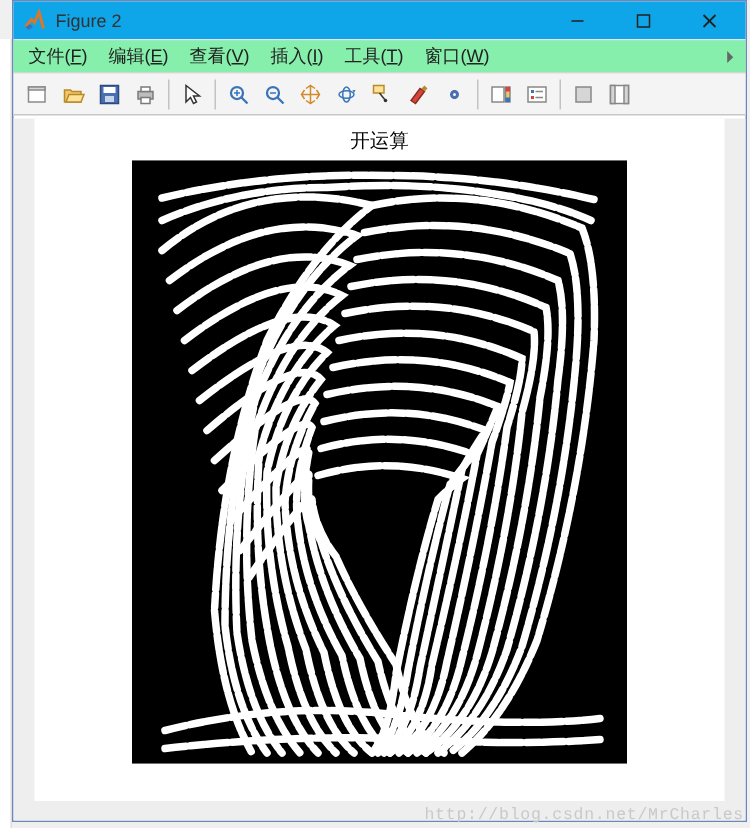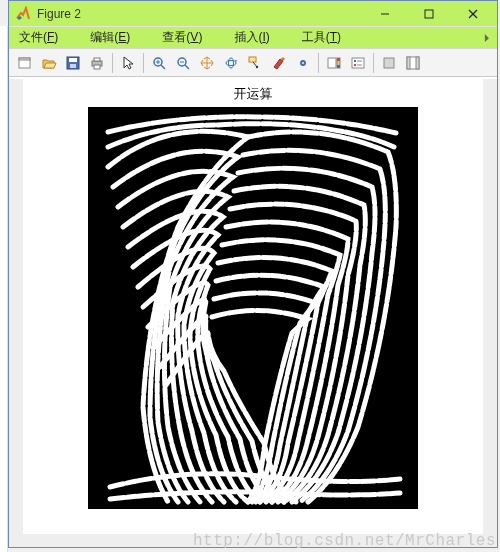--- a/index.html
+++ b/index.html
@@ -21,21 +21,21 @@
     position: absolute;
     left: 8px; top: 0;
     width: 490px;
     height: 548px;
     background: #fff;
     border: 1px solid #6a88b8;
   }
   
   .titlebar {
     height: 26px;
-    background: #bef264;
+    background: #0ea5e9;
     display: flex;
     align-items: center;
     padding: 0 2px 0 6px;
     border-bottom: 1px solid #e4e4e4;
   }
   .app-icon {
     width: 16px; height: 16px;
     margin-right: 6px;
     display: inline-flex;
   }
@@ -50,22 +50,22 @@
     display: flex; align-items: center; justify-content: center;
     color: #333;
   }
 
   
   .menubar {
     height: 22px;
     display: flex;
     align-items: center;
     padding: 0 4px;
-    gap: 20px;
-    background: #bef264;
+    gap: 2px;
+    background: #86efac;
     border-bottom: 1px solid #d5d5d5;
   }
   .menu-item {
     padding: 2px 6px;
     font-size: 12px;
     color: #222;
     white-space: nowrap;
   }
   .menu-item .mn { text-decoration: underline; }
   .menu-tail {
@@ -126,21 +126,21 @@
     background: #000;
     position: relative;
     overflow: hidden;
   }
   .figure-image svg { width: 100%; height: 100%; display: block; }
 
   .watermark {
     position: absolute;
     right: 4px; bottom: 2px;
     color: #c9c9c9;
-    font-size: 16px;
+    font-size: 11px;
     font-family: "Courier New", monospace;
     letter-spacing: 0.5px;
     pointer-events: none;
   }
 </style>
 </head>
 <body>
 
 <div class="left-strip"></div>
 
@@ -173,20 +173,21 @@
       </div>
     </div>
   </div>
 
   <div class="menubar">
     <div class="menu-item"><span>文件</span>(<span class="mn">F</span>)</div>
     <div class="menu-item"><span>编辑</span>(<span class="mn">E</span>)</div>
     <div class="menu-item"><span>查看</span>(<span class="mn">V</span>)</div>
     <div class="menu-item"><span>插入</span>(<span class="mn">I</span>)</div>
     <div class="menu-item"><span>工具</span>(<span class="mn">T</span>)</div>
+    <div class="menu-item"><span>窗口</span>(<span class="mn">W</span>)</div>
     <div class="menu-tail">🞂</div>
   </div>
 
   <div class="toolbar">
     <div class="tbtn">
       <svg width="16" height="16">
           <rect x="2" y="3" width="11" height="10" fill="#fff" stroke="#8a8a8a"></rect>
           <rect x="2" y="3" width="11" height="2" fill="#d6d6d6" stroke="#8a8a8a"></rect>
         </svg>
     </div>

